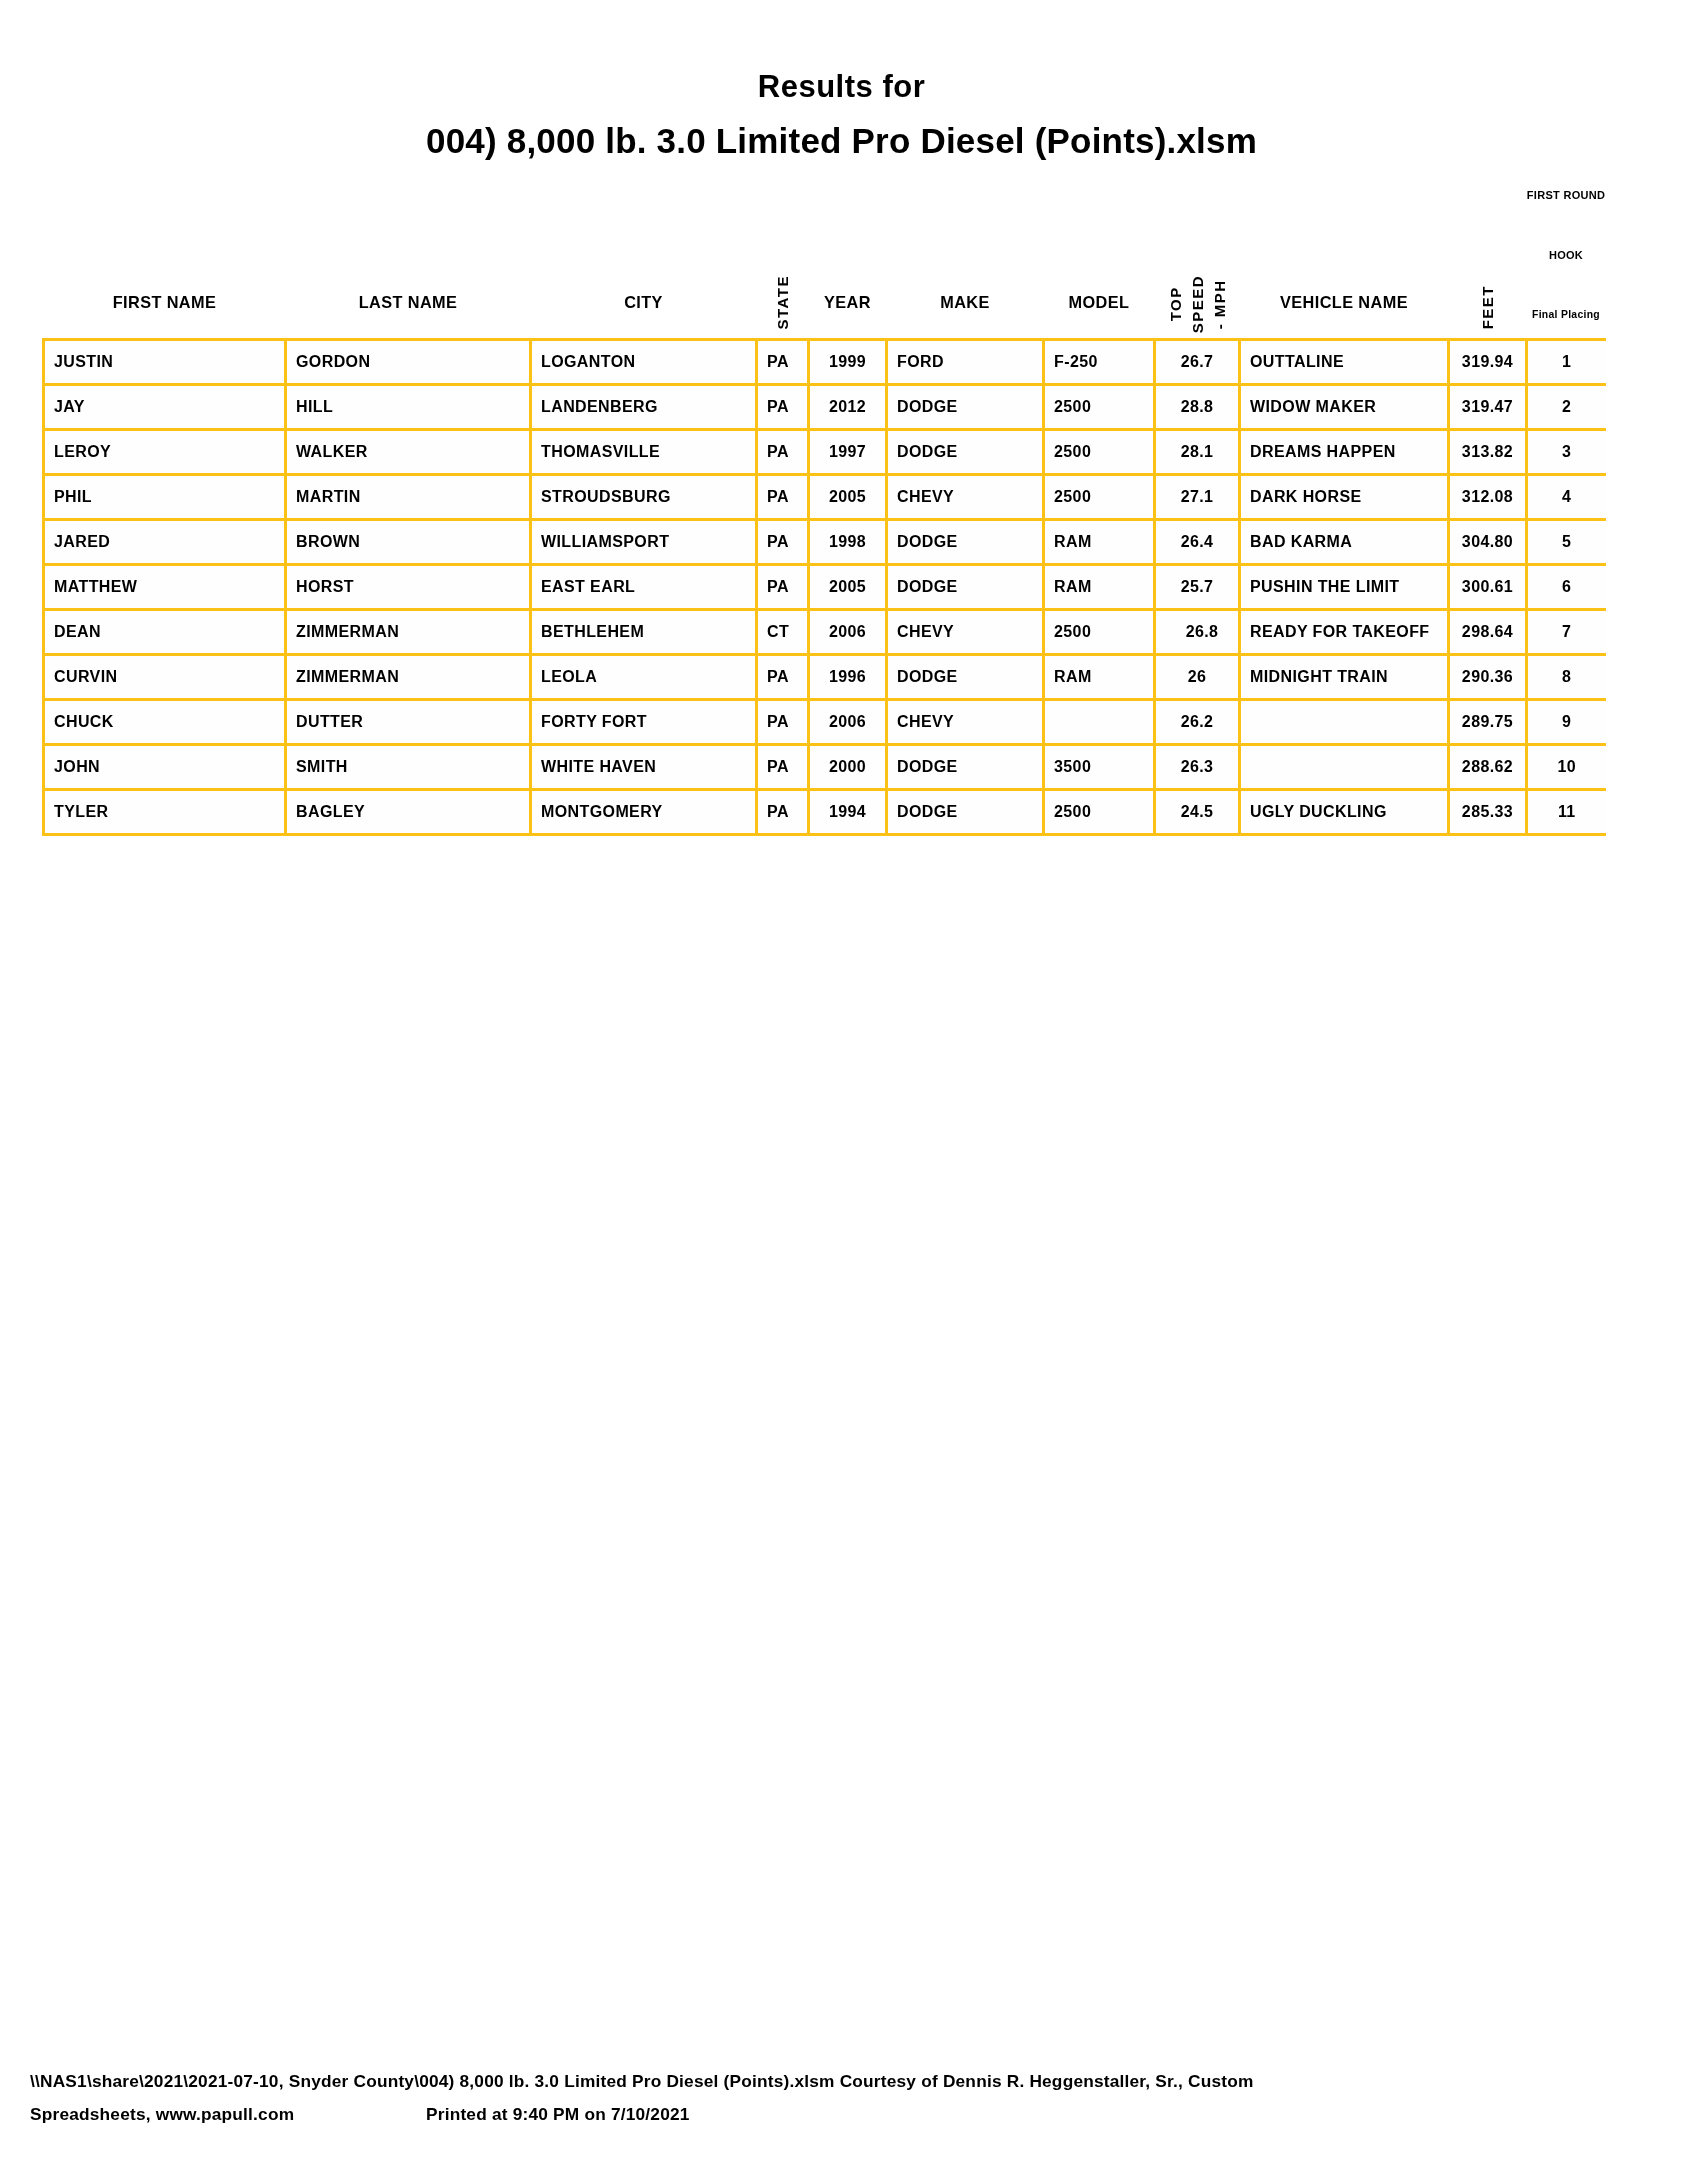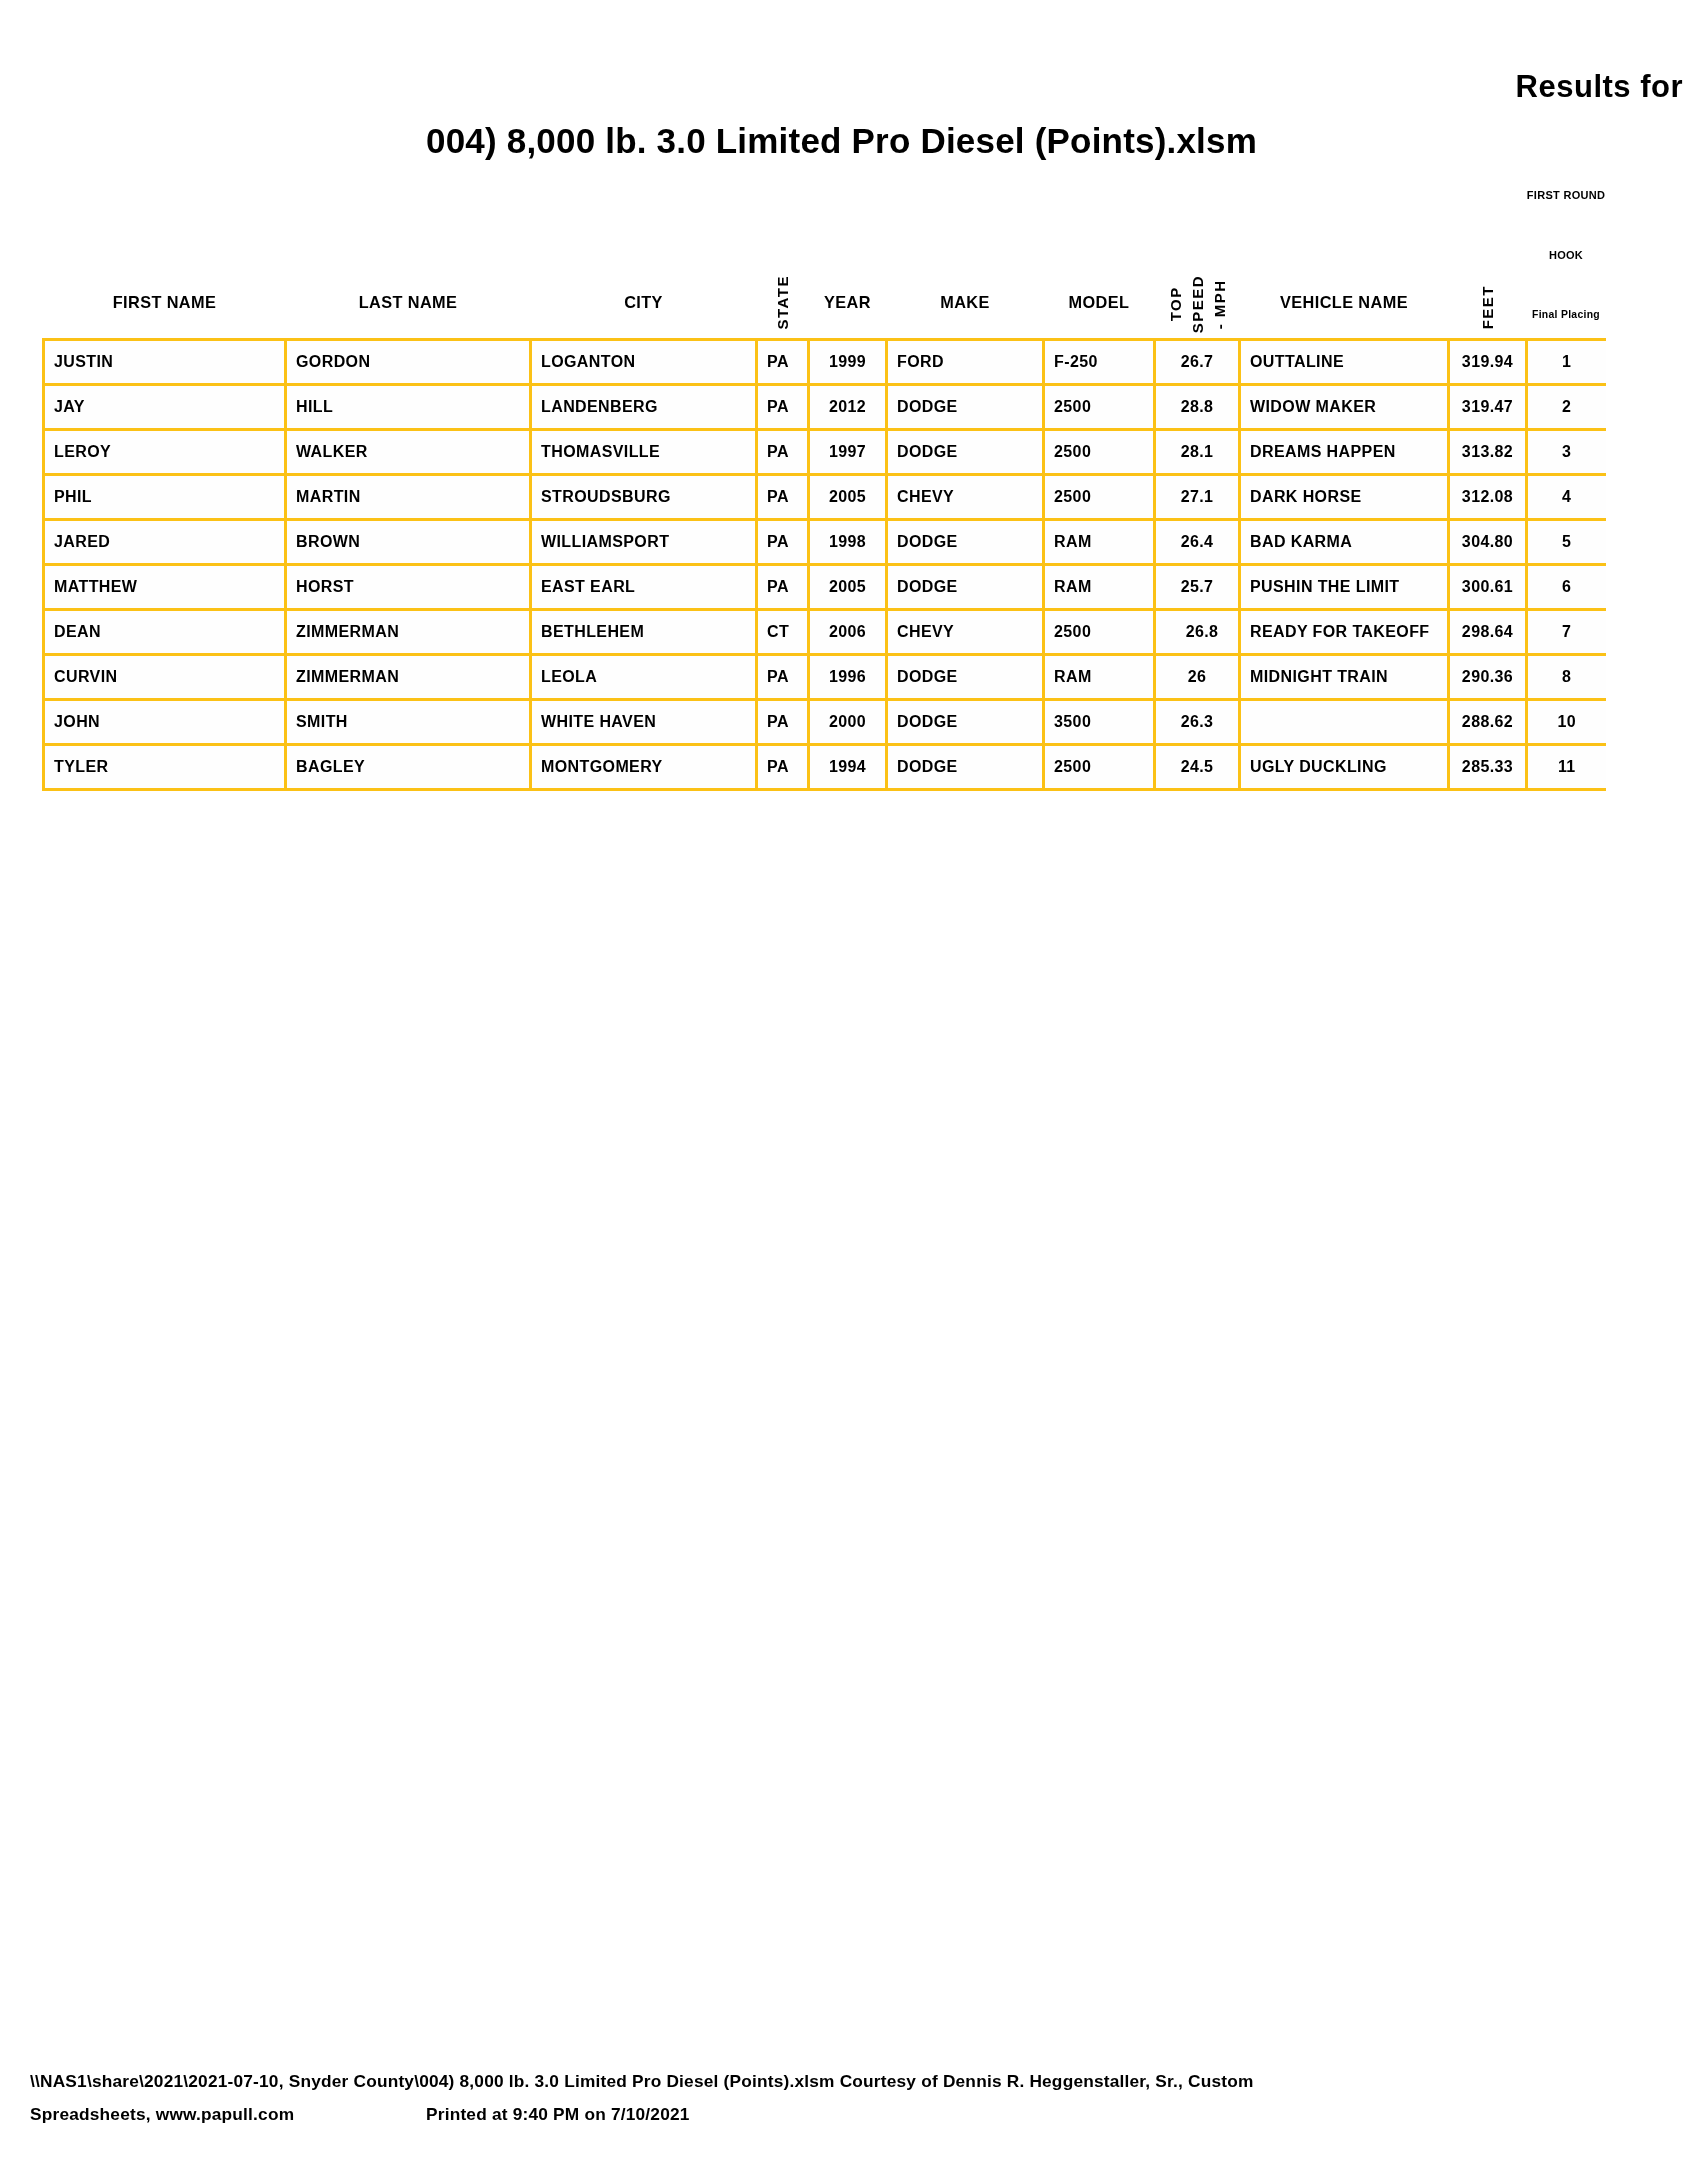--- a/index.html
+++ b/index.html
@@ -5,21 +5,21 @@
   html,body { margin:0; padding:0; background:#e8e8e8; }
   .page {
     position:relative; width:1683px; height:2178px; margin:0 auto;
     background:#ffffff; color:#000;
     font-family:"Liberation Sans", sans-serif;
     overflow:hidden;
   }
   
   .title1 {
     position:absolute; top:69px; left:0; width:100%;
-    text-align:right; font-size:31px; font-weight:bold; letter-spacing:0.5px;
+    text-align:center; font-size:31px; font-weight:bold; letter-spacing:0.5px;
   }
   .title2 {
     position:absolute; top:121px; left:0; width:100%;
     text-align:center; font-size:35px; font-weight:bold; letter-spacing:0.2px;
   }
   
   table.results {
     position:absolute; left:42px; top:188px;
     border-collapse:collapse; table-layout:fixed; width:1562px;
   }
@@ -204,20 +204,33 @@
           <td class="col-state" style="border-color: rgb(251, 193, 22);">PA</td>
           <td class="col-year" style="border-color: rgb(251, 193, 22);">1996</td>
           <td class="col-make" style="border-color: rgb(251, 193, 22);">DODGE</td>
           <td class="col-model" style="border-color: rgb(251, 193, 22);">RAM</td>
           <td class="col-top_speed" style="border-color: rgb(251, 193, 22);">26</td>
           <td class="col-vehicle_name" style="border-color: rgb(251, 193, 22);">MIDNIGHT TRAIN</td>
           <td class="col-feet" style="border-color: rgb(251, 193, 22);">290.36</td>
           <td class="col-placing" style="border-color: rgb(251, 193, 22);">8</td>
         </tr>
         <tr>
+          <td class="col-first_name" style="border-color: rgb(251, 193, 22);">CHUCK</td>
+          <td class="col-last_name" style="border-color: rgb(251, 193, 22);">DUTTER</td>
+          <td class="col-city" style="border-color: rgb(251, 193, 22);">FORTY FORT</td>
+          <td class="col-state" style="border-color: rgb(251, 193, 22);">PA</td>
+          <td class="col-year" style="border-color: rgb(251, 193, 22);">2006</td>
+          <td class="col-make" style="border-color: rgb(251, 193, 22);">CHEVY</td>
+          <td class="col-model" style="border-color: rgb(251, 193, 22);"></td>
+          <td class="col-top_speed" style="border-color: rgb(251, 193, 22);">26.2</td>
+          <td class="col-vehicle_name" style="border-color: rgb(251, 193, 22);"></td>
+          <td class="col-feet" style="border-color: rgb(251, 193, 22);">289.75</td>
+          <td class="col-placing" style="border-color: rgb(251, 193, 22);">9</td>
+        </tr>
+        <tr>
           <td class="col-first_name" style="border-color: rgb(251, 193, 22);">JOHN</td>
           <td class="col-last_name" style="border-color: rgb(251, 193, 22);">SMITH</td>
           <td class="col-city" style="border-color: rgb(251, 193, 22);">WHITE HAVEN</td>
           <td class="col-state" style="border-color: rgb(251, 193, 22);">PA</td>
           <td class="col-year" style="border-color: rgb(251, 193, 22);">2000</td>
           <td class="col-make" style="border-color: rgb(251, 193, 22);">DODGE</td>
           <td class="col-model" style="border-color: rgb(251, 193, 22);">3500</td>
           <td class="col-top_speed" style="border-color: rgb(251, 193, 22);">26.3</td>
           <td class="col-vehicle_name" style="border-color: rgb(251, 193, 22);"></td>
           <td class="col-feet" style="border-color: rgb(251, 193, 22);">288.62</td>

